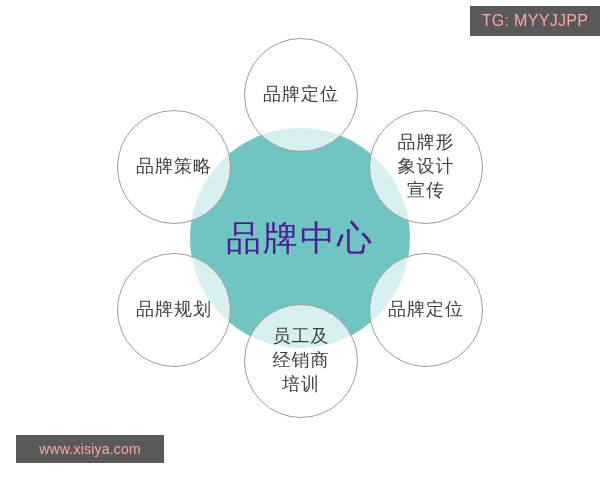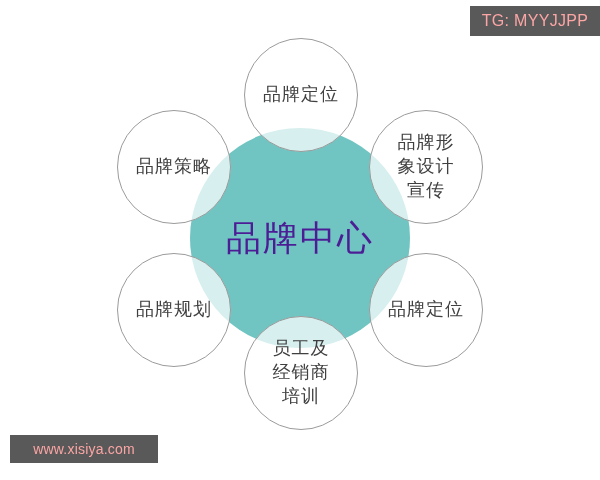--- a/index.html
+++ b/index.html
@@ -79,21 +79,21 @@
   }
   #tag-badge {
     top: 6px;
     right: 0px;
     width: 130px;
     height: 30px;
     font-size: 16px;
     letter-spacing: 0.3px;
   }
   #watermark {
-    left: 10px;
+    left: 16px;
     bottom: 17px;
     width: 148px;
     height: 28px;
     font-size: 14px;
     letter-spacing: 0.2px;
   }
 </style>
 </head>
 <body>
 
@@ -108,21 +108,21 @@
   </div>
 
   <div class="node" style="left:369px; top:110px; width:114px; height:114px;">
     <span class="node-label three-line">品牌形象设计宣传</span>
   </div>
 
   <div class="node" style="left:369px; top:253px; width:114px; height:114px;">
     <span class="node-label">品牌定位</span>
   </div>
 
-  <div class="node" style="left:244px; top:316px; width:114px; height:114px;">
+  <div class="node" style="left:244px; top:304px; width:114px; height:114px;">
     <span class="node-label three-line">员工及经销商培训</span>
   </div>
 
   <div class="node" style="left:117px; top:110px; width:114px; height:114px;">
     <span class="node-label">品牌策略</span>
   </div>
 
   <div class="node" style="left:117px; top:253px; width:114px; height:114px;">
     <span class="node-label">品牌规划</span>
   </div>

